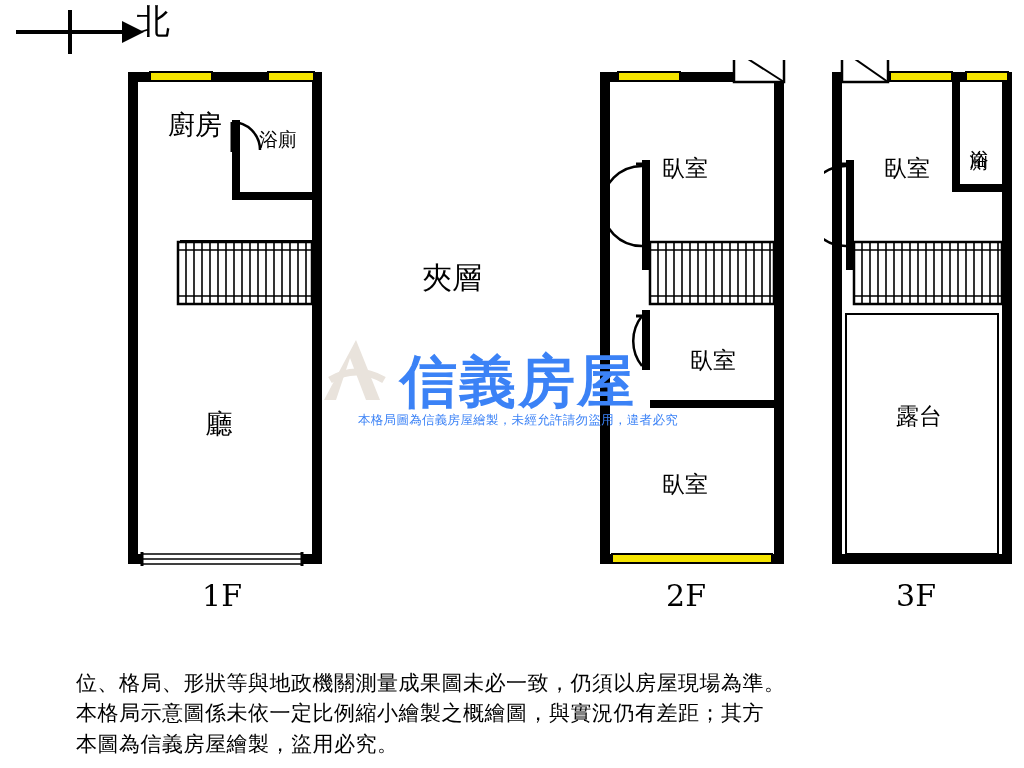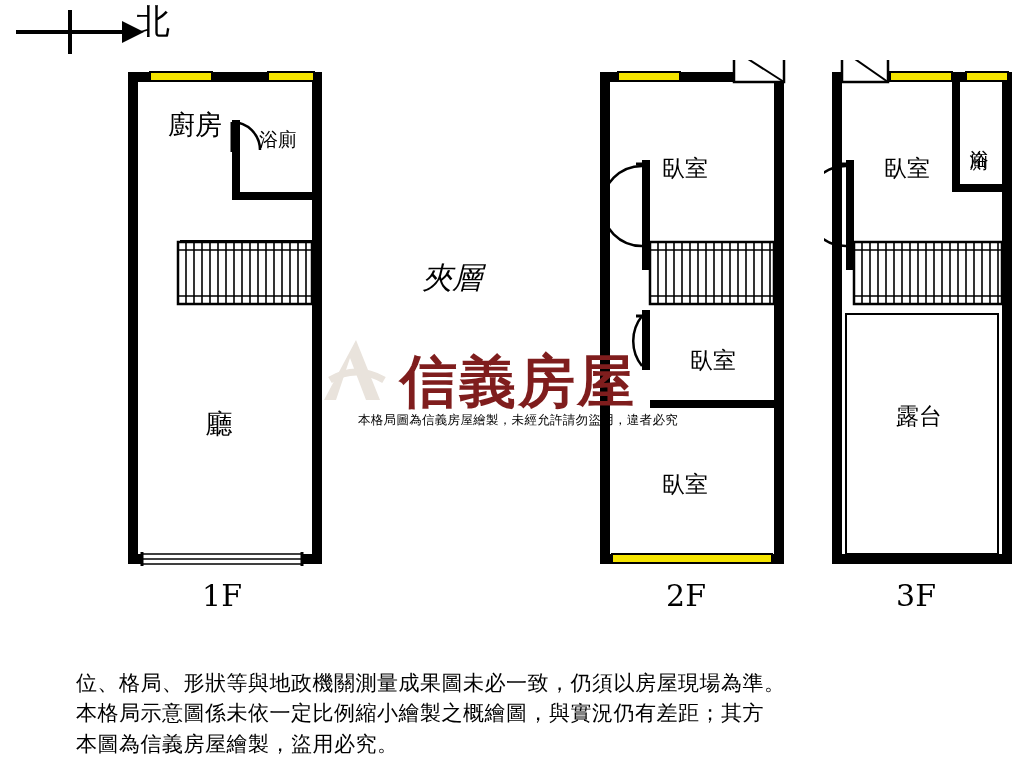--- a/index.html
+++ b/index.html
@@ -72,32 +72,32 @@
     width: 380px;
     height: 130px;
     pointer-events: none;
   }
   .wm-text {
     position: absolute;
     left: 72px;
     top: 14px;
     font-size: 57px;
     font-family: "DejaVu Serif", "Liberation Serif", serif;
-    color: #7f1d1d;
+    color: #3b82f6;
     letter-spacing: 2px;
     font-weight: bold;
   }
   .wm-note {
     position: absolute;
     left: 0px;
     top: 82px;
     width: 380px;
     text-align: center;
     font-size: 12.5px;
-    color: #000000;
+    color: #3b82f6;
     font-family: "DejaVu Sans", "Liberation Sans", sans-serif;
     letter-spacing: 0.3px;
   }
   
   .footer {
     position: absolute;
     left: 76px;
     top: 668px;
     width: 880px;
     font-size: 21px;
@@ -169,21 +169,21 @@
       <line x1="22" y1="492" x2="22" y2="506" stroke="#000" stroke-width="3"></line>
       <line x1="182" y1="492" x2="182" y2="506" stroke="#000" stroke-width="3"></line>
       <line x1="22" y1="499" x2="182" y2="499" stroke="#000" stroke-width="1.5"></line>
     </svg>
     <div class="room-label rl-big" style="left:30px; top:51px; width:90px;">廚房</div>
     <div class="room-label rl-sm" style="left:124px; top:70px; width:68px;">浴廁</div>
     <div class="room-label rl-big" style="left:64px; top:350px; width:70px;">廳</div>
   </div>
   <div class="plan-label" style="left:162px; top:578px;">1F</div>
 
-  <div class="plan-label" style="left:392px; top:258px;font-style:italic;">夾層</div>
+  <div class="plan-label" style="left:392px; top:258px;">夾層</div>
 
   <div class="plan" style="left:592px; top:60px; width:200px; height:520px;">
     <svg width="200" height="520" viewBox="0 0 200 520">
 
       <rect x="8" y="12" width="10" height="492" fill="#000"></rect>
       <rect x="182" y="12" width="10" height="492" fill="#000"></rect>
       <rect x="8" y="12" width="184" height="10" fill="#000"></rect>
       <rect x="8" y="494" width="184" height="10" fill="#000"></rect>
 
       <rect x="26" y="12" width="62" height="9" fill="#f5e400" stroke="#000" stroke-width="2"></rect>

